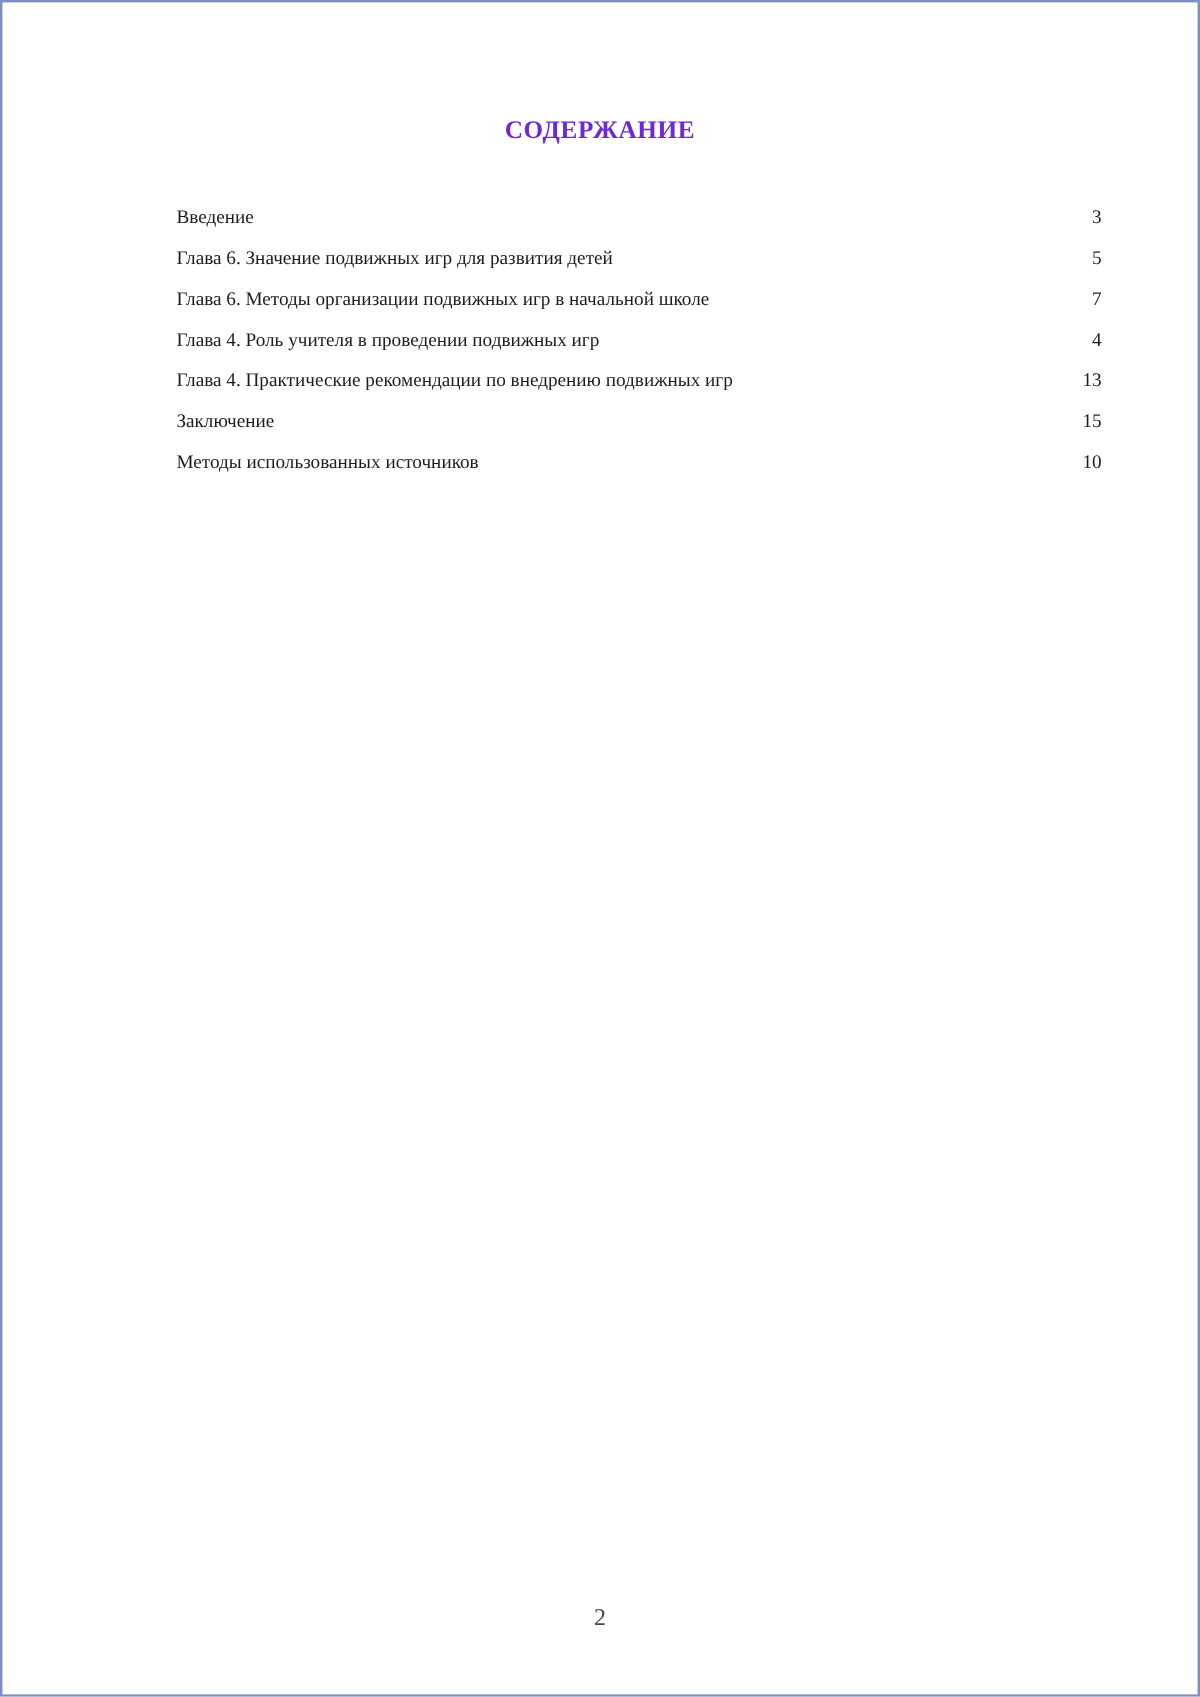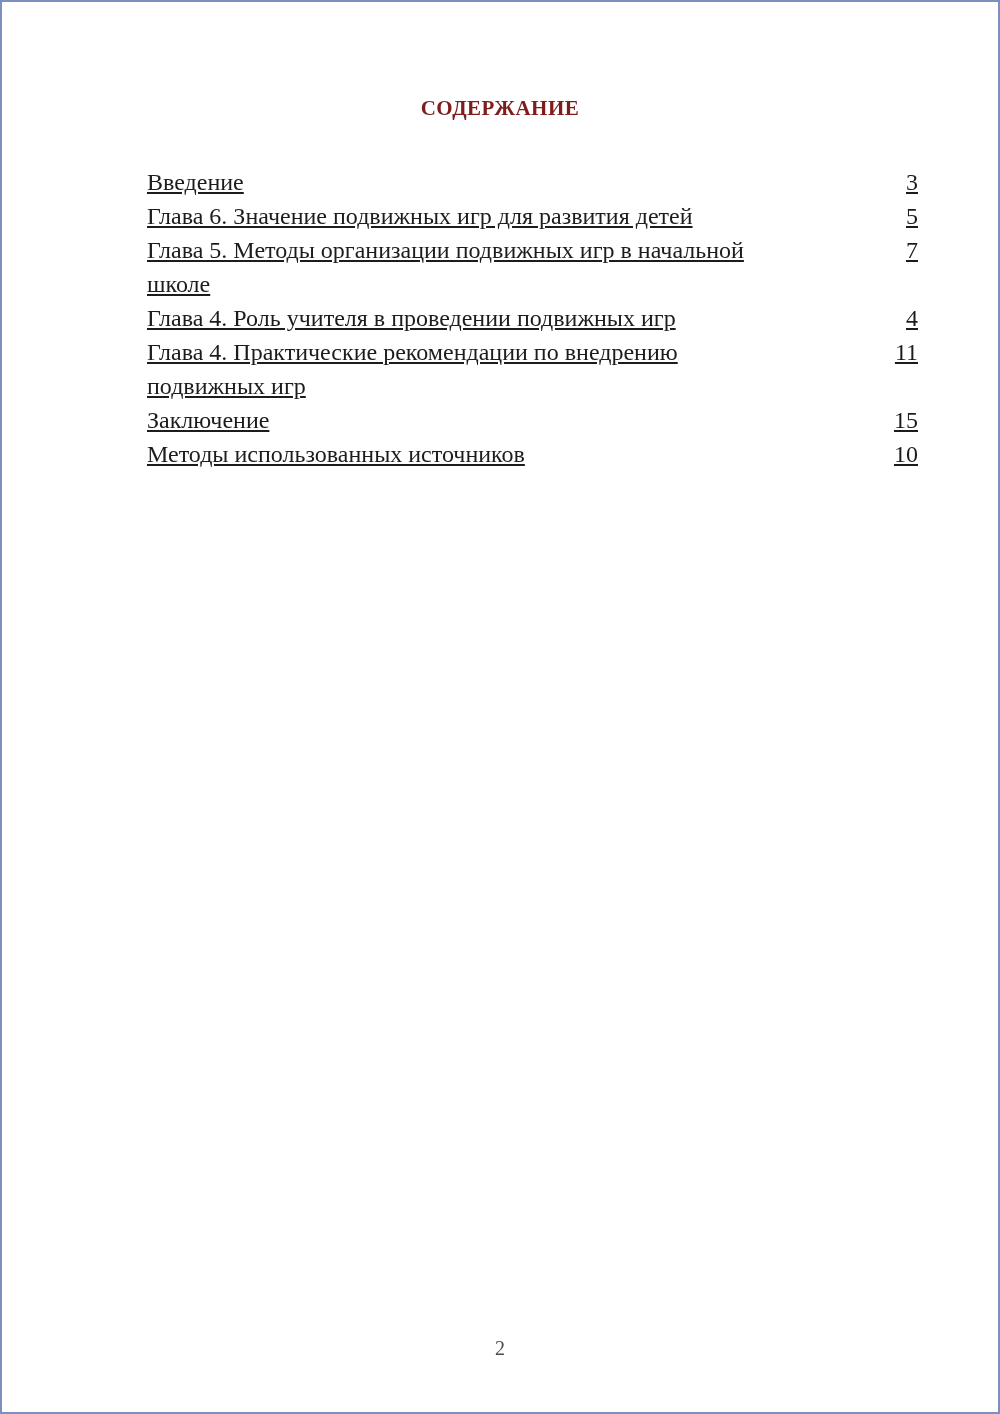--- a/index.html
+++ b/index.html
@@ -17,32 +17,31 @@
     font-family: "Liberation Serif", "DejaVu Serif", serif;
     color: #1c1c1c;
     overflow: hidden;
   }
   .doc-title {
     margin-top: 94px;
     text-align: center;
     font-size: 21px;
     font-weight: bold;
     letter-spacing: 0.5px;
-    color: #7f1d1d;
+    color: #6d28d9;
   }
   .toc {
     margin: 44px 80px 0 145px; 
   }
   .toc-row {
     display: flex;
     justify-content: space-between;
-    align-items: flex-start;
+    align-items: flex-end;
     line-height: 34px;
-    font-size: 24px;
-    text-decoration: underline;
+    font-size: 16px;
   }
   .toc-label {
     max-width: 648px;
     text-align: left;
   }
   .toc-page {
     flex: 0 0 auto;
     text-align: right;
     padding-left: 20px;
   }
@@ -69,33 +68,33 @@
       <span class="toc-label">Введение</span>
       <span class="toc-page">3</span>
     </div>
 
     <div class="toc-row">
       <span class="toc-label">Глава 6. Значение подвижных игр для развития детей</span>
       <span class="toc-page">5</span>
     </div>
 
     <div class="toc-row">
-      <span class="toc-label">Глава 5. Методы организации подвижных игр в начальной школе</span>
+      <span class="toc-label">Глава 6. Методы организации подвижных игр в начальной школе</span>
       <span class="toc-page">7</span>
     </div>
 
 
     <div class="toc-row">
       <span class="toc-label">Глава 4. Роль учителя в проведении подвижных игр</span>
       <span class="toc-page">4</span>
     </div>
 
     <div class="toc-row">
       <span class="toc-label">Глава 4. Практические рекомендации по внедрению подвижных игр</span>
-      <span class="toc-page">11</span>
+      <span class="toc-page">13</span>
     </div>
 
     <div class="toc-row">
       <span class="toc-label">Заключение</span>
       <span class="toc-page">15</span>
     </div>
 
     <div class="toc-row">
       <span class="toc-label">Методы использованных источников</span>
       <span class="toc-page">10</span>

